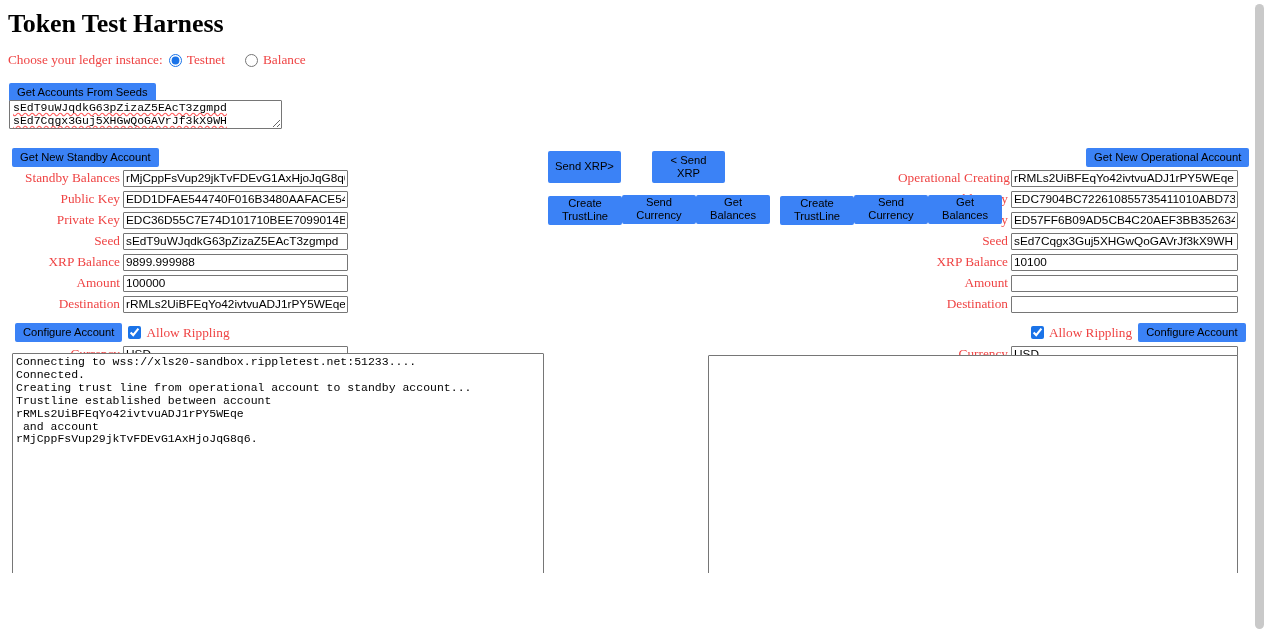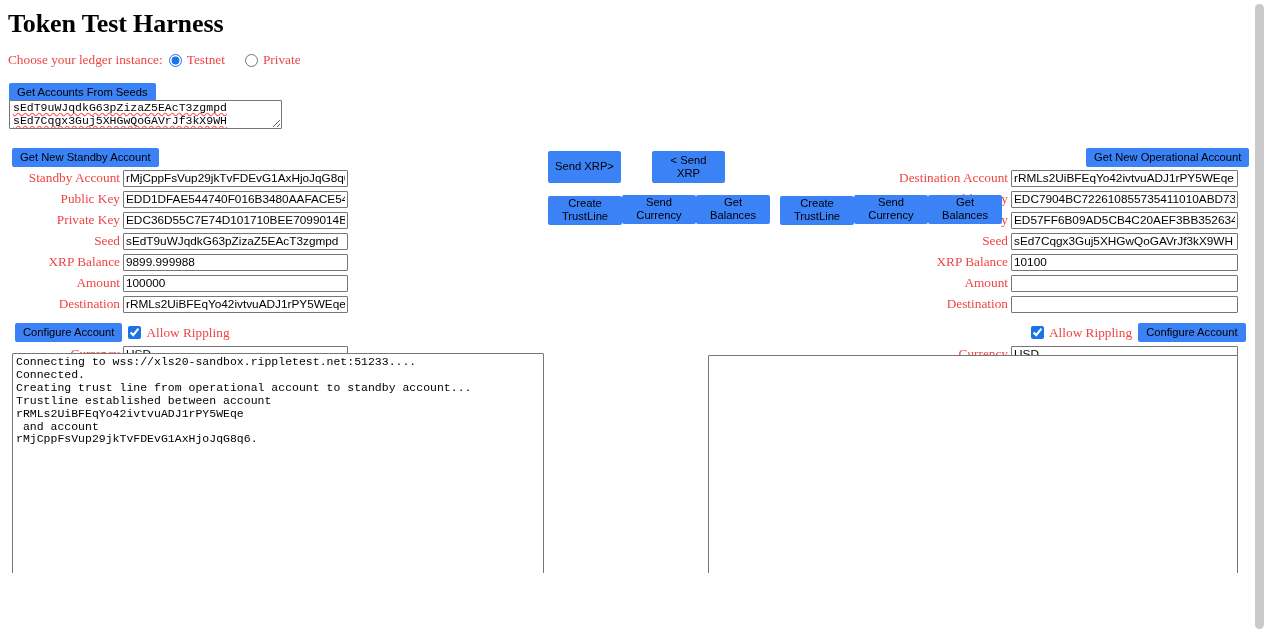--- a/index.html
+++ b/index.html
@@ -201,33 +201,33 @@
   <h1 id="page-title">Token Test Harness</h1>
 
   <div id="ledger-row">
     <span class="lbl">Choose your ledger instance:</span>
     <span class="opt">
       <input type="radio" name="ledger" checked="" style="">
       <span class="lbl">Testnet</span>
     </span>
     <span class="opt">
       <input type="radio" name="ledger" style="">
-      <span class="lbl">Private</span>
+      <span class="lbl">Balance</span>
     </span>
   </div>
 
   <button class="btn" id="get-accounts-from-seeds">Get Accounts From Seeds</button>
   <textarea class="area" id="seeds-textarea" spellcheck="false" style="">sEdT9uWJqdkG63pZizaZ5EAcT3zgmpd
 sEd7Cqgx3Guj5XHGwQoGAVrJf3kX9WH</textarea>
 
   <div class="panel" id="standby-panel">
     <button class="btn top-btn">Get New Standby Account</button>
 
     <div class="field-row">
-      <span class="lbl">Standby Account</span>
+      <span class="lbl">Standby Balances</span>
       <input class="txt" type="text" value="rMjCppFsVup29jkTvFDEvG1AxHjoJqG8q6" style="">
     </div>
     <div class="field-row">
       <span class="lbl">Public Key</span>
       <input class="txt" type="text" value="EDD1DFAE544740F016B3480AAFACE54EC7" style="">
     </div>
     <div class="field-row">
       <span class="lbl">Private Key</span>
       <input class="txt" type="text" value="EDC36D55C7E74D101710BEE7099014B0E0" style="">
     </div>
@@ -257,21 +257,21 @@
     <div class="field-row">
       <span class="lbl">Currency</span>
       <input class="txt" type="text" value="USD" style="">
     </div>
   </div>
 
   <div class="panel" id="operational-panel">
     <button class="btn top-btn">Get New Operational Account</button>
 
     <div class="field-row">
-      <span class="lbl">Destination Account</span>
+      <span class="lbl">Operational Creating</span>
       <input class="txt" type="text" value="rRMLs2UiBFEqYo42ivtvuADJ1rPY5WEqe" style="">
     </div>
     <div class="field-row">
       <span class="lbl">Public Key</span>
       <input class="txt" type="text" value="EDC7904BC722610855735411010ABD73AC7" style="">
     </div>
     <div class="field-row">
       <span class="lbl">Private Key</span>
       <input class="txt" type="text" value="ED57FF6B09AD5CB4C20AEF3BB3526344E8" style="">
     </div>

